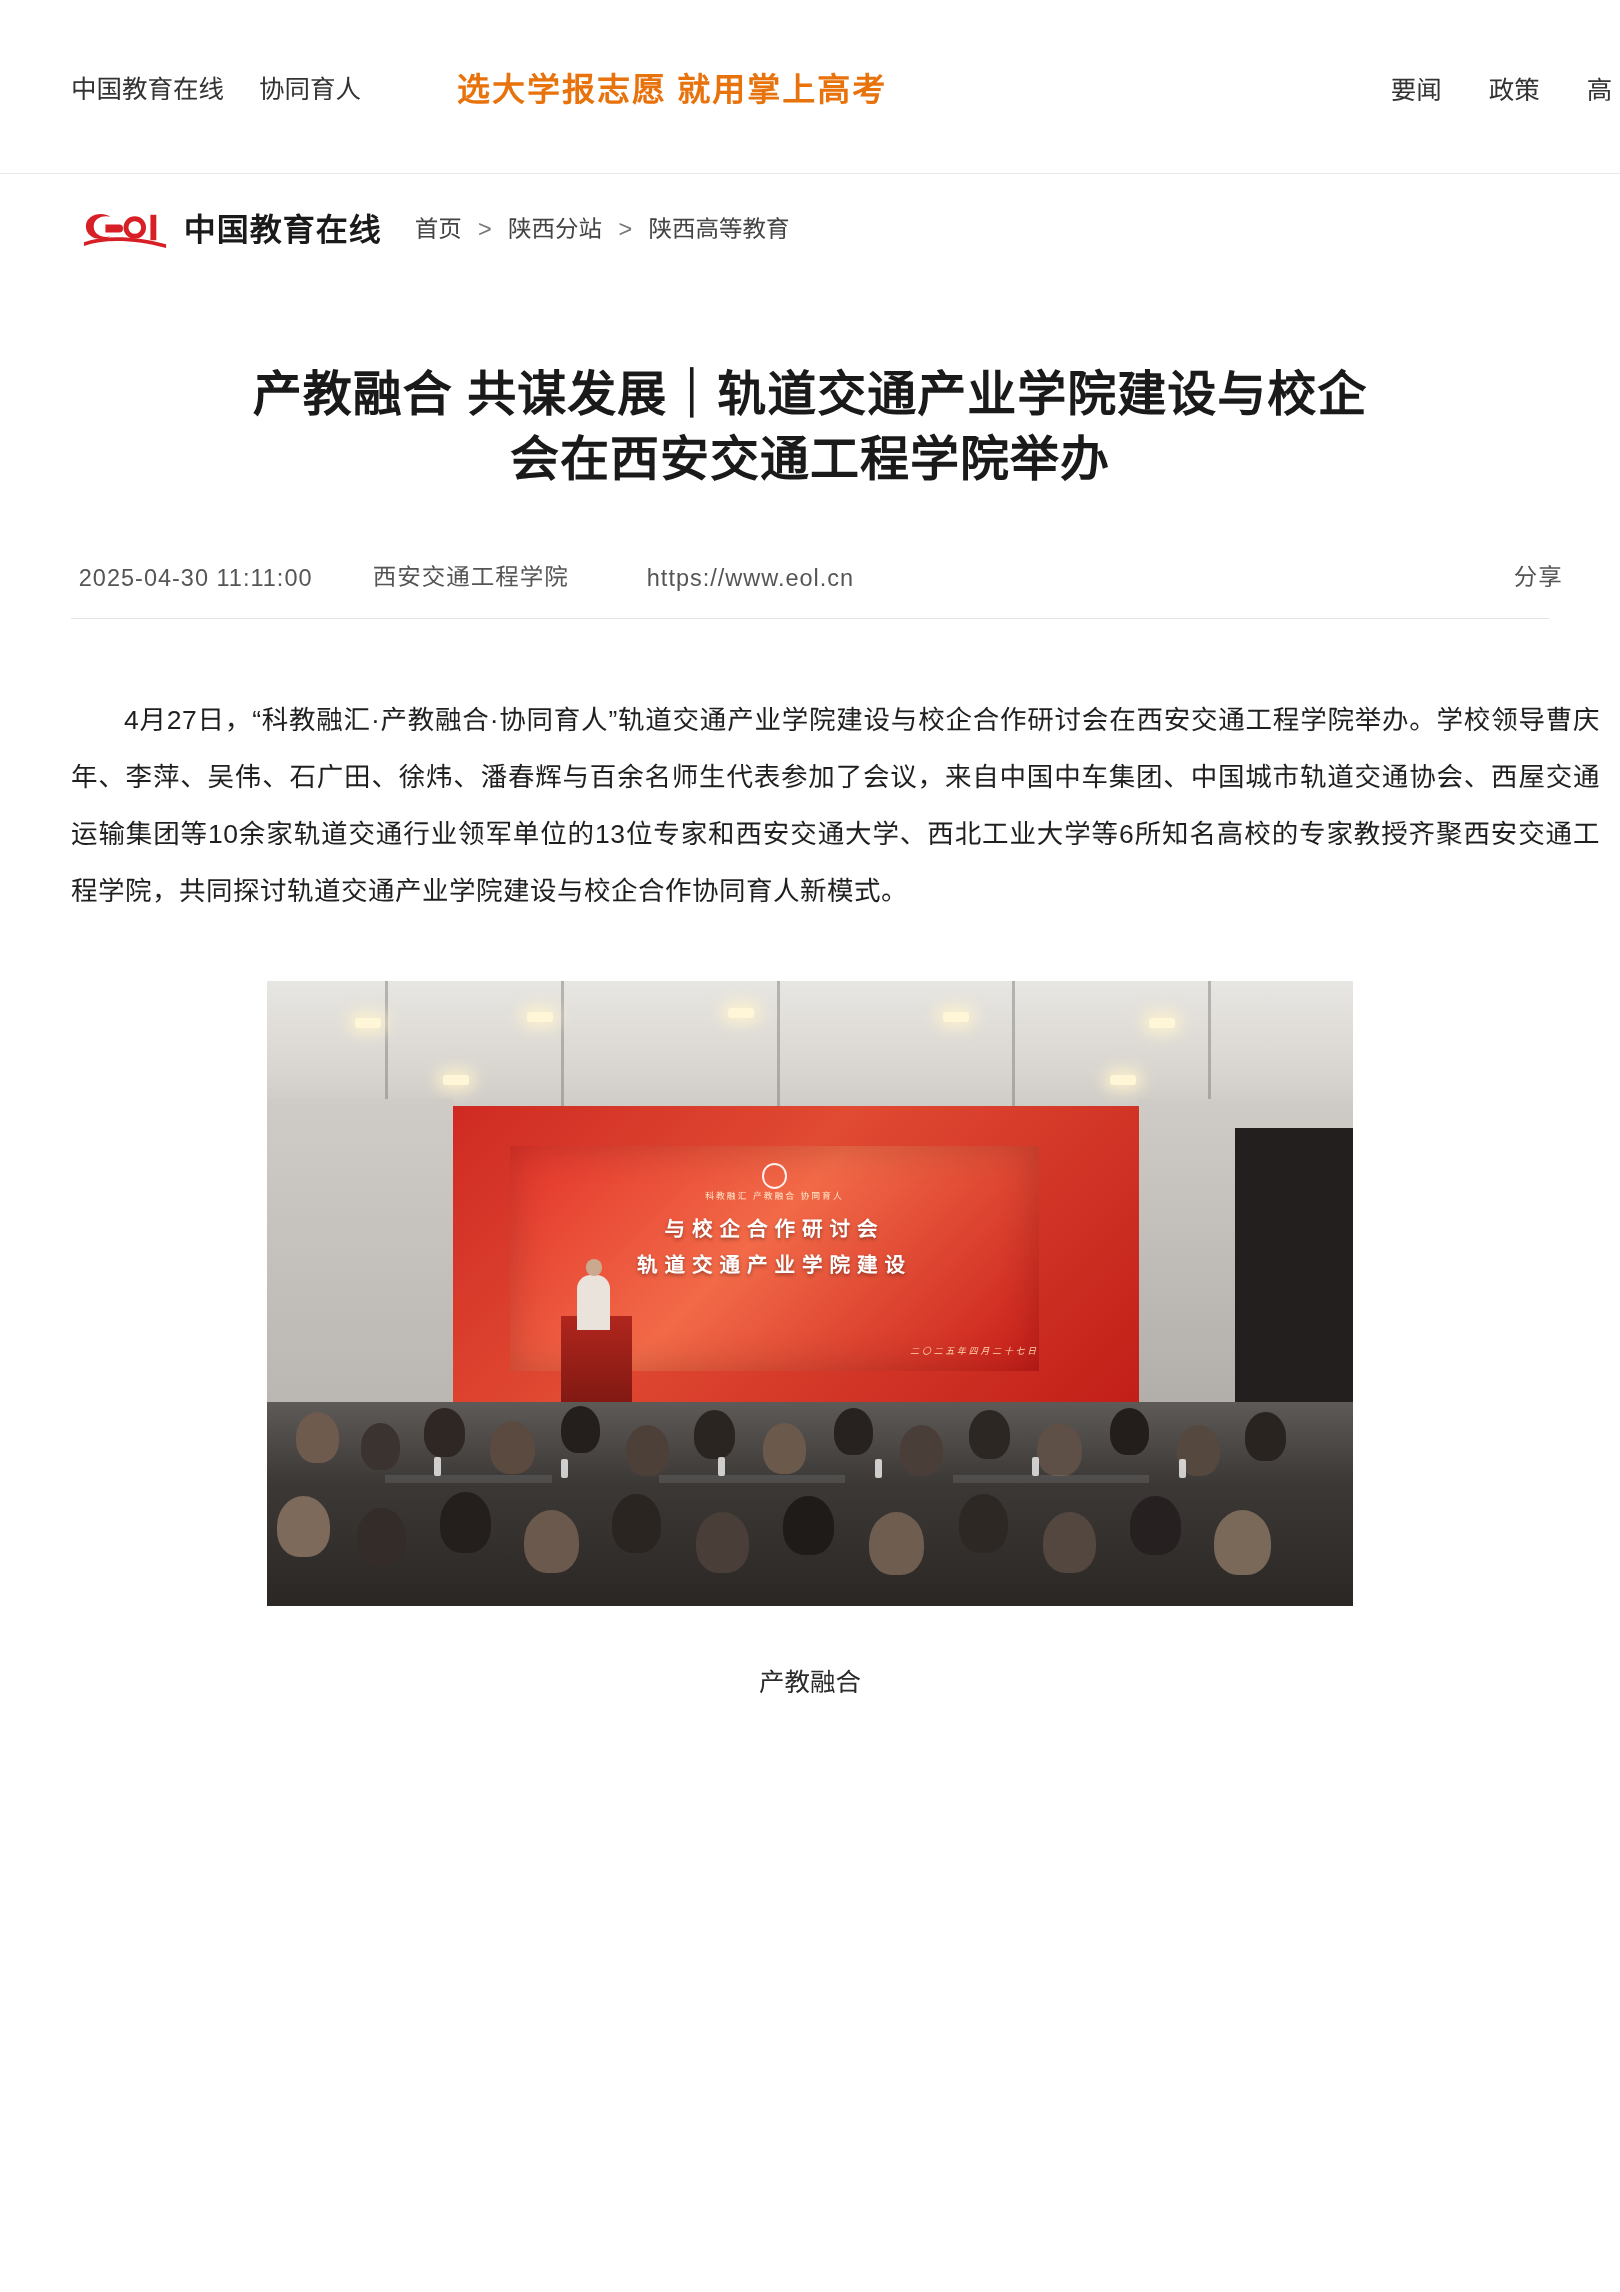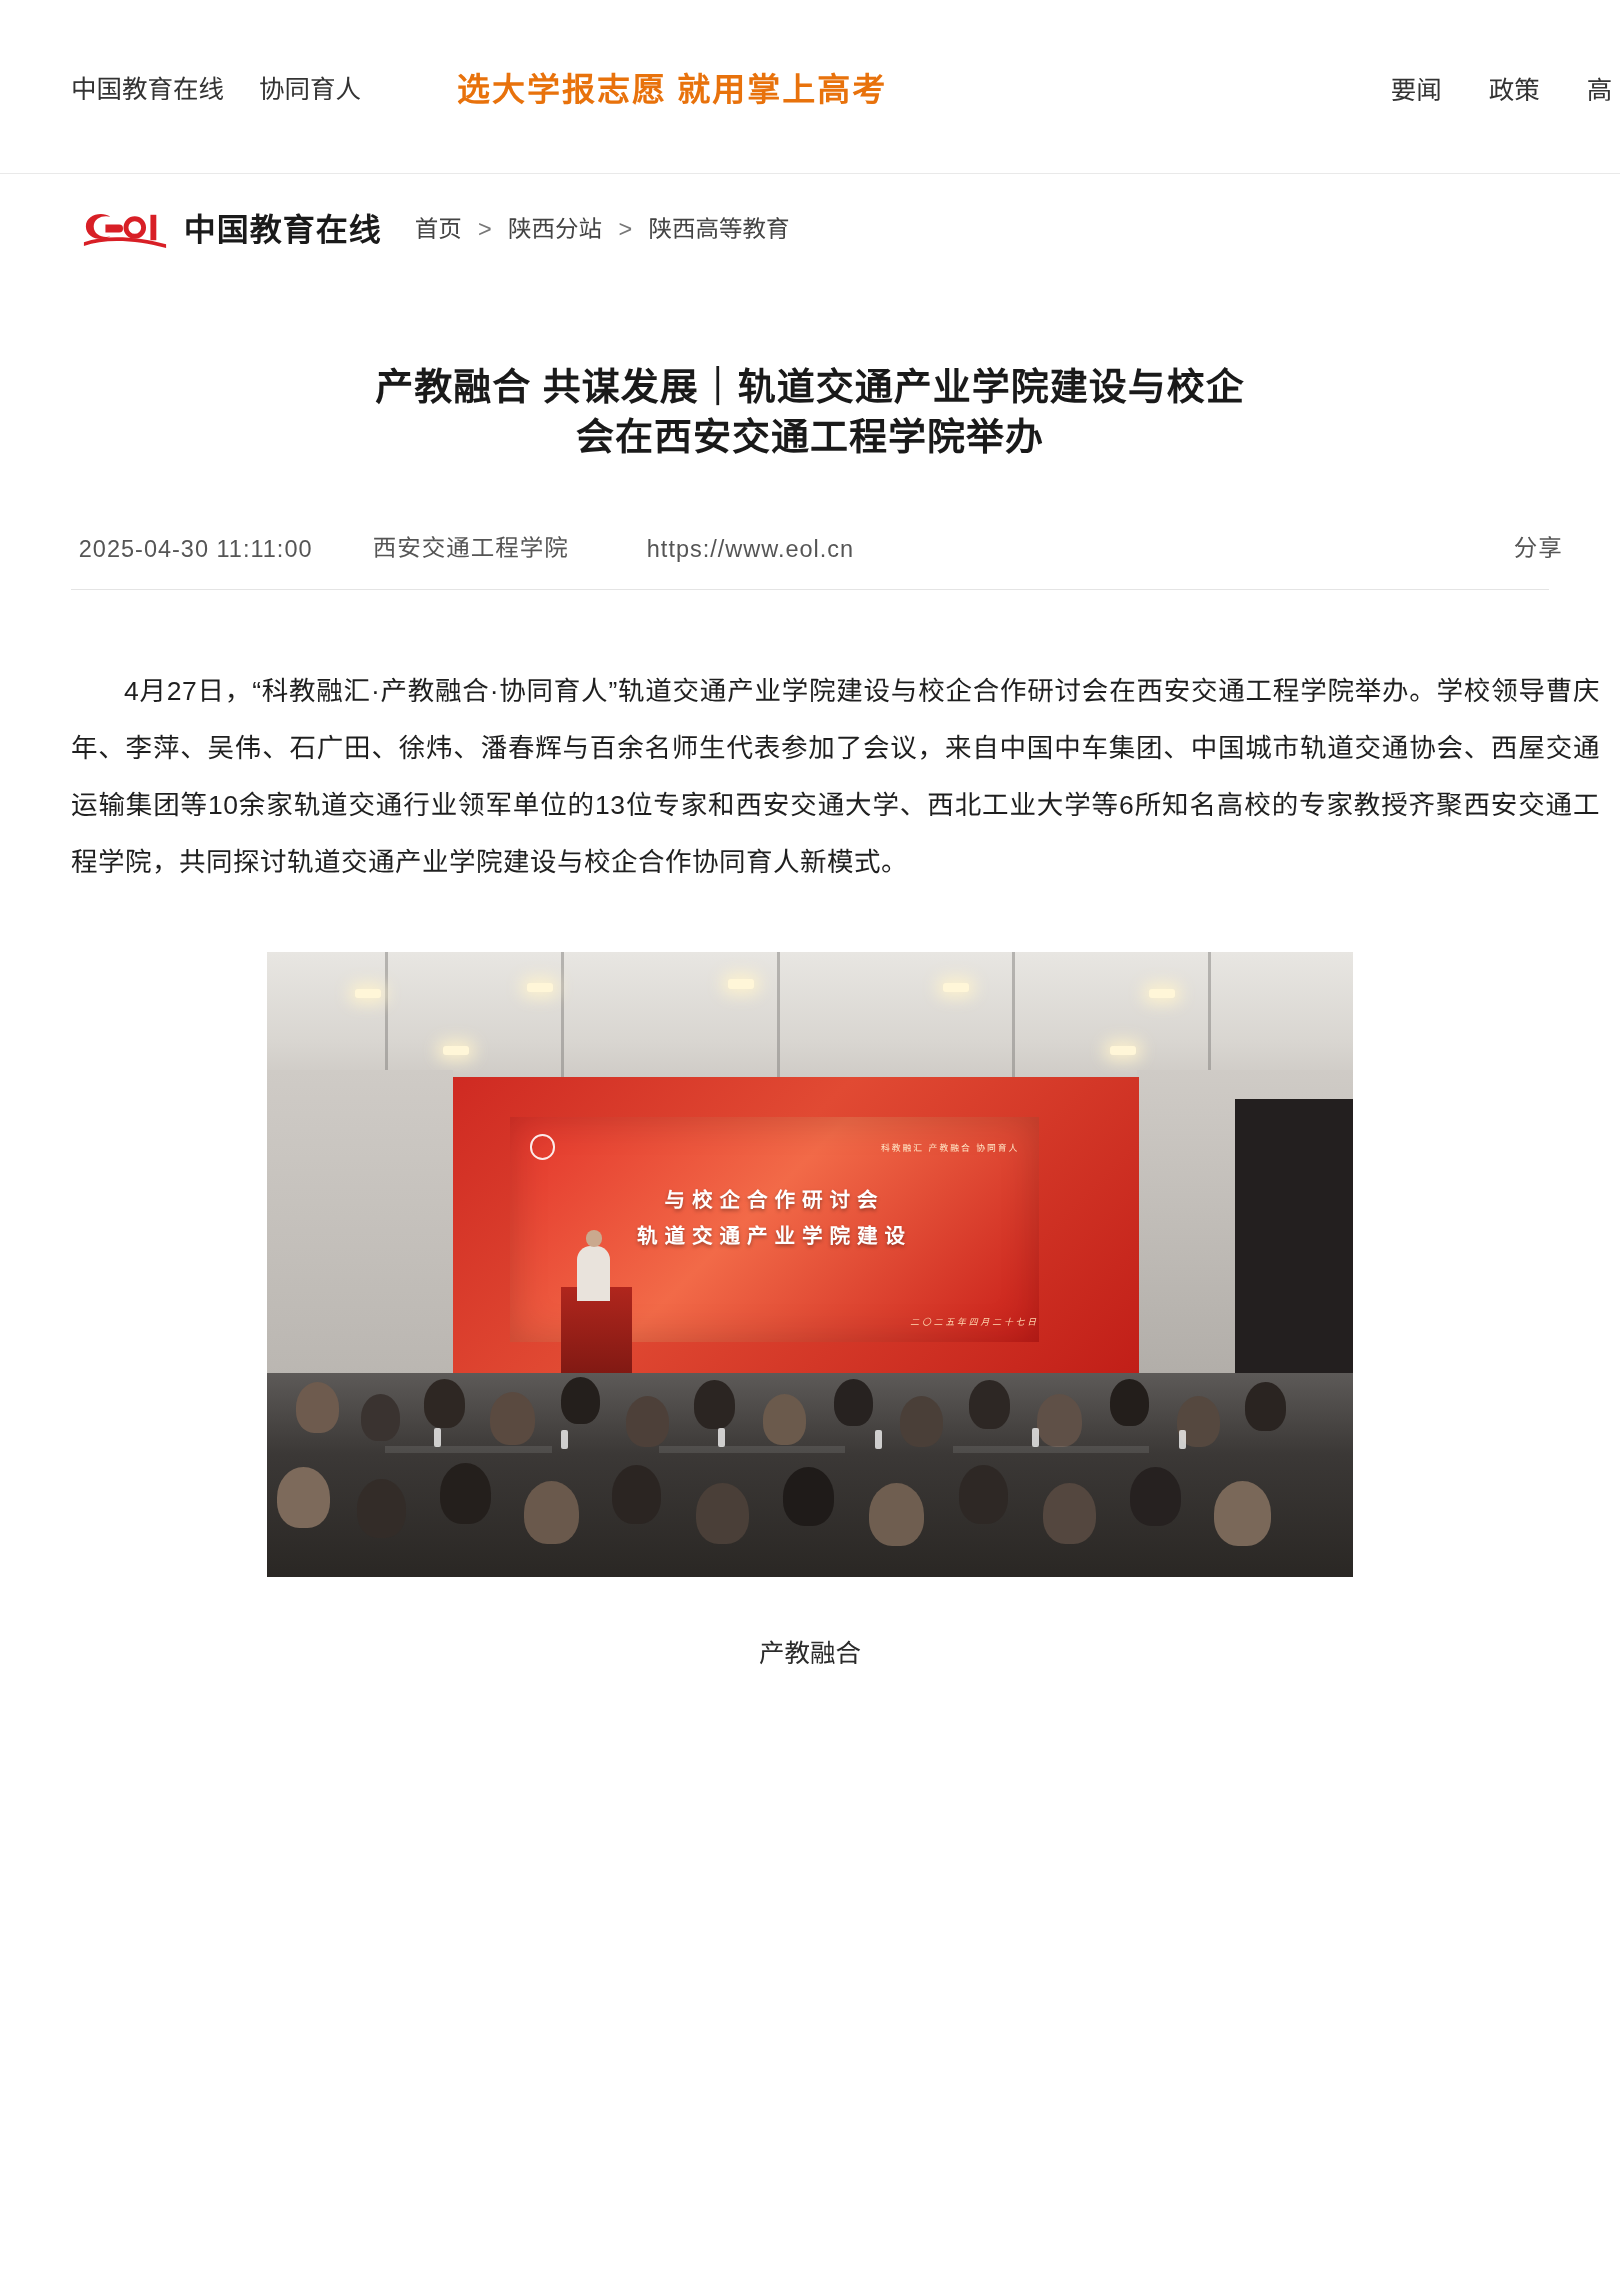--- a/index.html
+++ b/index.html
@@ -90,21 +90,21 @@
     white-space: nowrap;
   }
   .crumbs a { color: #444444; text-decoration: none; }
   .crumbs .sep { margin: 0 9.8px; color: #777; }
 
   
   .article {
     padding: 39px 71px 0 71px;
   }
   .headline {
-    font-size: 38px;
+    font-size: 49px;
     line-height: 1.32;
     font-weight: bold;
     color: #1a1a1a;
     text-align: center;
     margin: 43px 0 0 0;
     letter-spacing: 1px;
     white-space: nowrap;
     overflow: hidden;
   }
   .headline .line2 { display: block; }
@@ -187,21 +187,21 @@
     position: absolute; left: 186px; top: 125px; width: 686px; height: 314px;
     background: linear-gradient(135deg,#cf2a22 0%,#e14a33 40%,#c01d17 100%);
   }
   .ph-screen {
     position: absolute; left: 243px; top: 165px; width: 529px; height: 225px;
     background: linear-gradient(135deg,#e2342a 0%,#f26a48 45%,#c71d18 100%);
     box-shadow: inset 0 0 39px rgba(0,0,0,.18);
   }
   .ph-screen .scr-top {
     position: absolute; top: 17.6px; left: 19.6px; right: 19.6px;
-    display: flex; justify-content: space-between; align-items: center;
+    display: flex; justify-content: space-between; align-items: center; flex-direction: column;
   }
   .ph-screen .scr-emblem {
     width: 25.5px; height: 25.5px; border-radius: 50%;
     border: 2px solid rgba(255,255,255,.9);
   }
   .ph-screen .scr-small {
     font-size: 8.8px; color: #ffe9c9; letter-spacing: 2px; white-space: nowrap;
   }
   .ph-screen .scr-title {
     position: absolute; left: 0; right: 0; top: 65px; text-align: center;

